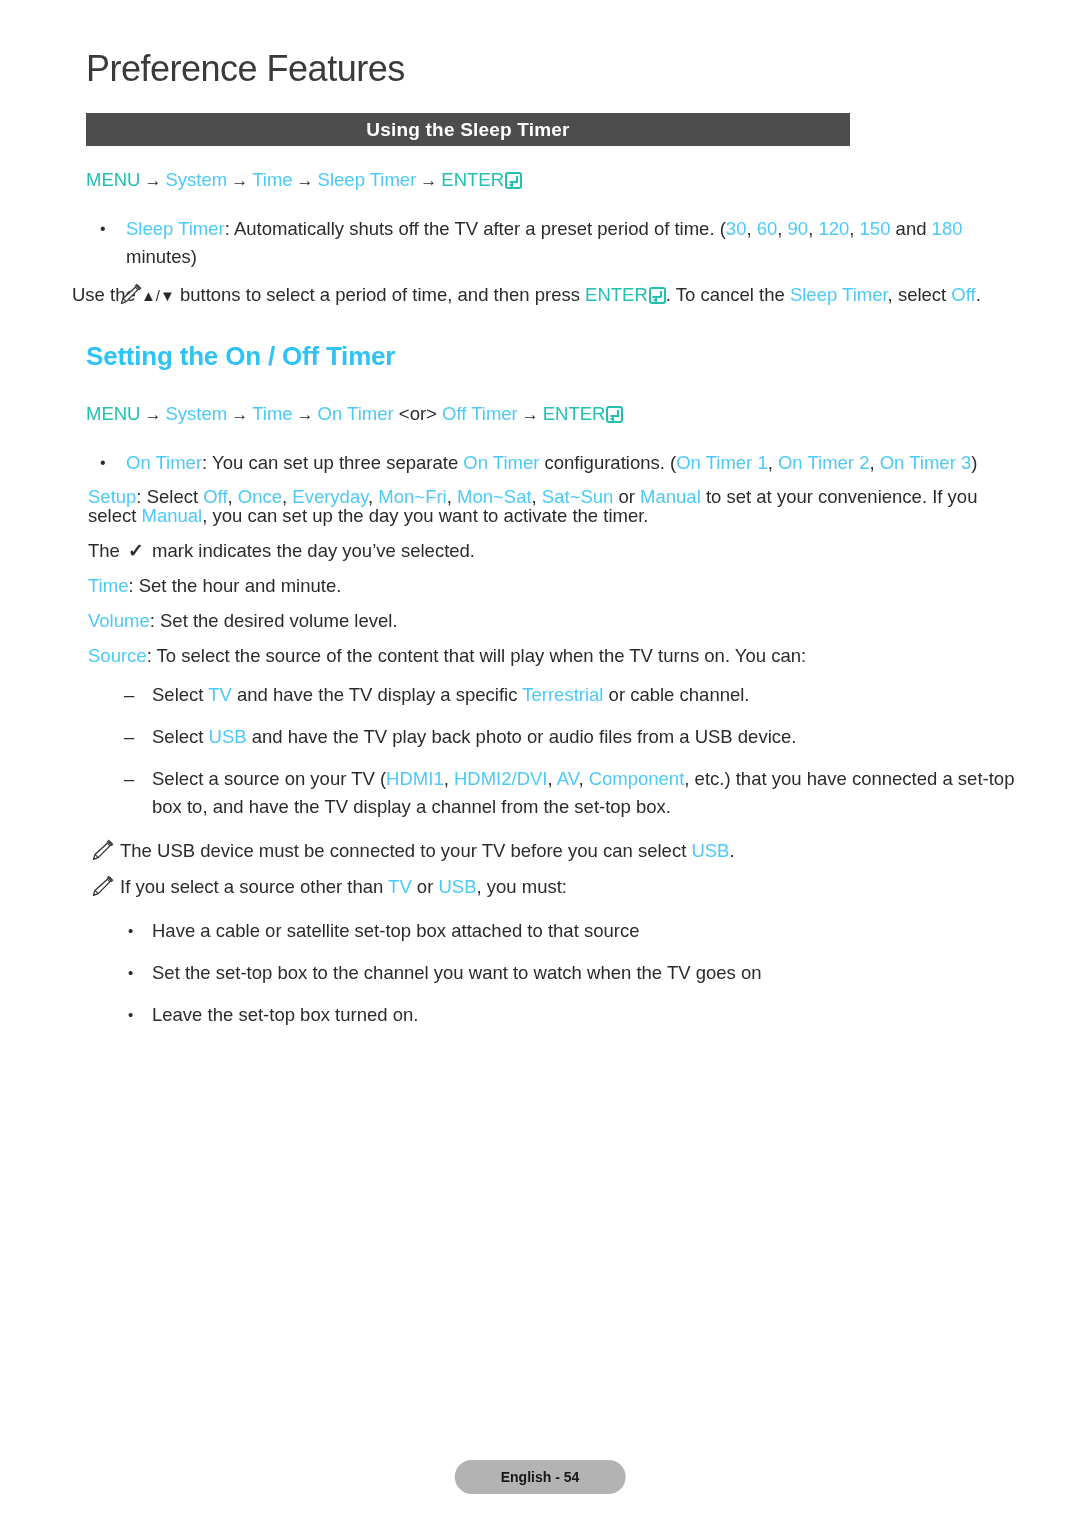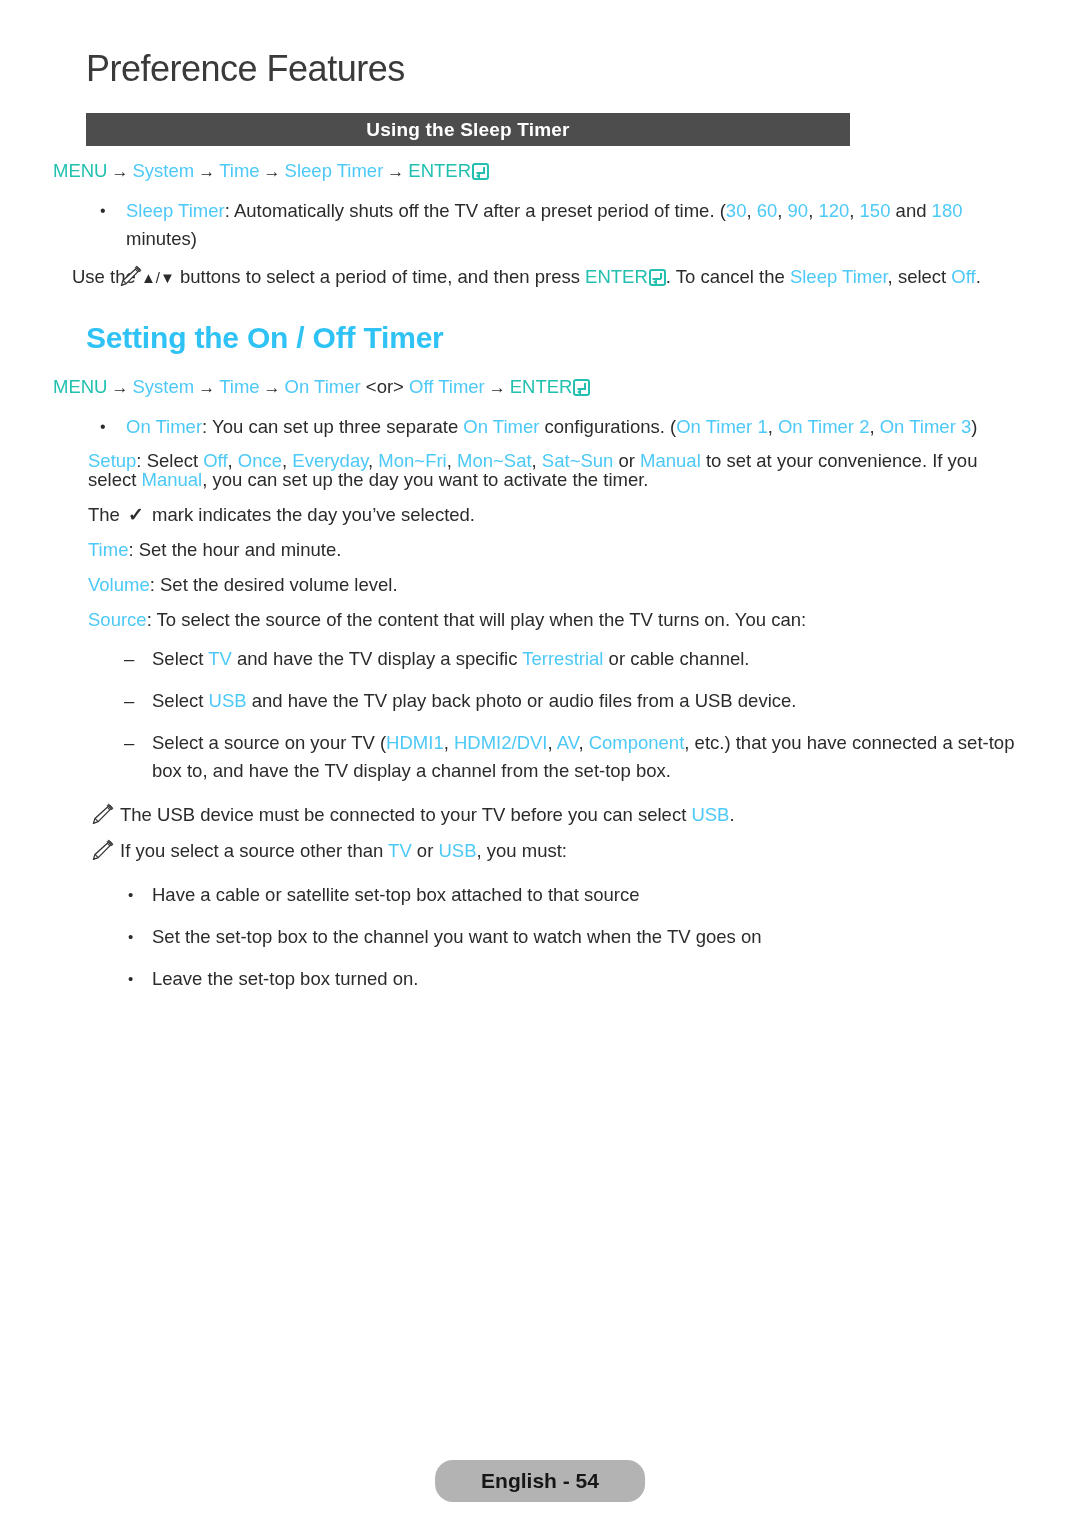--- a/index.html
+++ b/index.html
@@ -58,23 +58,23 @@
   .content {
     position: absolute;
     left: 0;
     top: 160px;
     width: 1080px;
   }
 
   
   .menupath {
     margin: 0 0 0 0;
-    padding: 0 53px;
-    font-size: 18.5px;
-    line-height: 22px;
+    padding: 0 86px;
+    font-size: 18.5px;
+    line-height: 40px;
     color: #21201f;
     white-space: nowrap;
   }
 
   
   .bullet-dot {
     position: relative;
     padding-left: 126px;
     padding-right: 86px;
     font-size: 18.5px;
@@ -142,21 +142,21 @@
     position: absolute;
     left: 128px;
     top: 0;
     font-size: 15px;
     line-height: 28px;
   }
 
   
   .h2 {
     padding-left: 86px;
-    font-size: 30px;
+    font-size: 26px;
     font-weight: bold;
     color: #2ec2f5;
     line-height: 36px;
     letter-spacing: -0.2px;
   }
 
   
   .cy  { color: #4cc9f7; }         
   .te  { color: #23c0b0; }         
   .dk  { color: #2b2b2b; margin-top: 20px; }
@@ -213,21 +213,21 @@
   
   .footer {
     position: absolute;
     left: 50%;
     transform: translateX(-50%);
     top: 1460px;
     background: #b3b3b3;
     color: #161616;
     border-radius: 18px;
     padding: 9px 46px;
-    font-size: 21px;
+    font-size: 14px;
     font-weight: bold;
     white-space: nowrap;
   }
 
   .sp8  { height: 8px; }
   .sp10 { height: 10px; }
   .sp14 { height: 14px; }
   .sp16 { height: 16px; }
   .sp20 { height: 20px; }
   .sp28 { height: 28px; }

